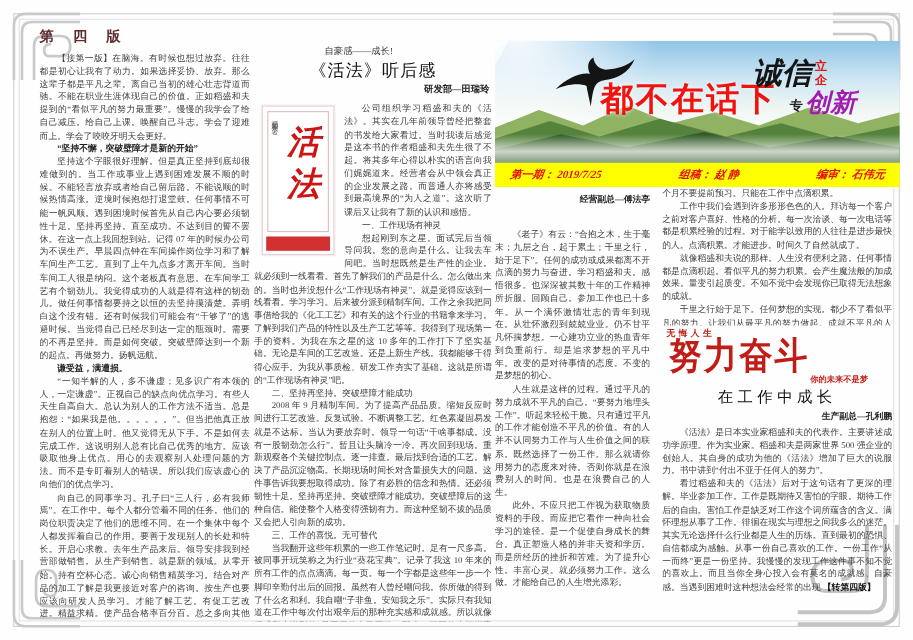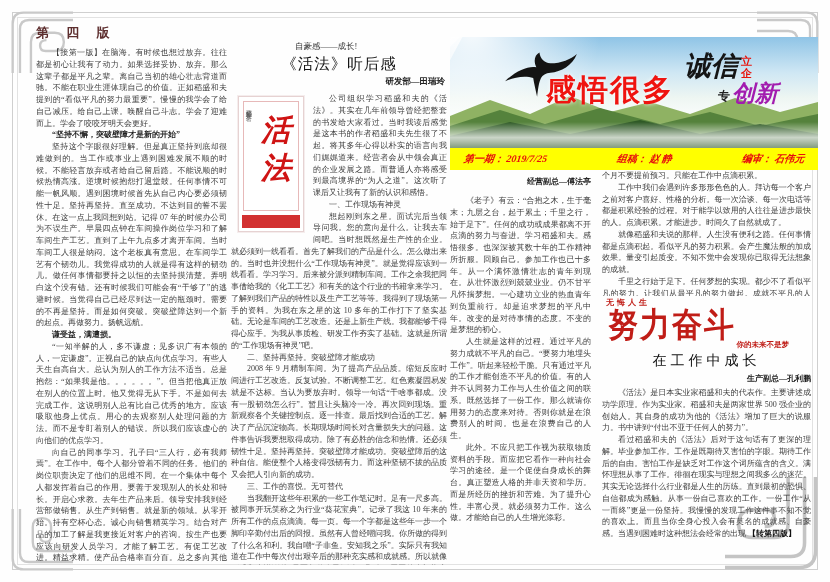--- a/index.html
+++ b/index.html
@@ -61,21 +61,21 @@
   .slogan-row2{margin:2px 0 0 34px;display:flex;align-items:flex-end;}
   .slg-black2{font-size:12px;color:#222;font-weight:700;margin-right:2px;}
   .slg-red2{font-size:23px;font-weight:700;font-style:italic;color:#a21caf;line-height:1;}
   .yellowbar{position:absolute;left:0;right:0;bottom:0;height:22px;background:#ffff00;
              display:flex;align-items:center;justify-content:space-between;padding:0 14px;
              box-sizing:border-box;}
   .hand{color:#e60d0d;font-weight:700;font-style:italic;font-size:10px;transform:skewX(-8deg);}
   
   #kuibu-col1{position:absolute;left:450px;top:176px;width:141px;height:389px;overflow:hidden;}
   .kuibu-title{font-size:14.5px;font-weight:700;color:#141414;letter-spacing:.5px;margin:0 0 3px 1px;}
-  .kuibu-author{text-align:right;font-size:8px;font-weight:700;color:#222;margin:0 0 8px;}
+  .kuibu-author{text-align:right;font-size:8px;font-weight:700;color:#222;margin:0 0 20px;}
   #kuibu-col2{position:absolute;left:602px;top:170px;width:209px;height:126px;overflow:hidden;}
   .noindent{text-indent:0 !important;}
   
   #motto{position:absolute;left:602px;top:297px;width:209px;height:52px;overflow:hidden;}
   .motto-top{font-size:8px;font-weight:700;color:#c01d17;letter-spacing:3px;margin-left:4px;}
   .motto-main{font-size:30px;font-weight:900;color:#c01d17;letter-spacing:2px;line-height:1;
               transform:scaleY(1.12);transform-origin:top left;margin-left:6px;}
   .motto-tag{font-size:7.5px;font-weight:700;color:#c01d17;text-align:right;margin:2px 22px 0 0;}
   
   #growth{position:absolute;left:602px;top:352px;width:209px;height:213px;overflow:hidden;}
@@ -156,21 +156,21 @@
     <div class="ray" style="transform:rotate(62deg);"></div>
     <svg class="mountains" viewBox="0 0 368 60" preserveAspectRatio="none">
       <path d="M0,28 L40,12 L80,26 L120,8 L160,24 L200,14 L240,26 L285,10 L330,24 L368,14 L368,60 L0,60 Z" fill="#8fb263"></path>
       <path d="M0,38 L50,22 L95,36 L150,20 L210,36 L260,24 L310,38 L368,26 L368,60 L0,60 Z" fill="#55823c"></path>
       <path d="M0,48 L60,34 L120,46 L190,32 L250,46 L310,36 L368,46 L368,60 L0,60 Z" fill="#2f5a26"></path>
     </svg>
     <div class="mist"></div>
     <svg class="eagle" viewBox="0 0 100 60">
       <path d="M4,38 C18,24 34,18 44,20 C40,12 42,4 48,1 C49,9 54,14 62,15 C76,15 88,10 96,3 C90,18 76,26 62,27 C56,27.5 52,30 50,34 C47,40 46,50 45,58 C43,49 41,40 40,34 C30,30 14,33 4,38 Z" fill="#141414"></path>
     </svg>
-    <div class="paper-title">感悟很多</div>
+    <div class="paper-title">都不在话下</div>
     <div class="slogan">
       <div class="slogan-row1">
         <span class="slg-black1">诚信</span>
         <span class="slg-red1">
           <span>立</span>
           <span>企</span>
         </span>
       </div>
       <div class="slogan-row2">
         <span class="slg-black2">专</span>

